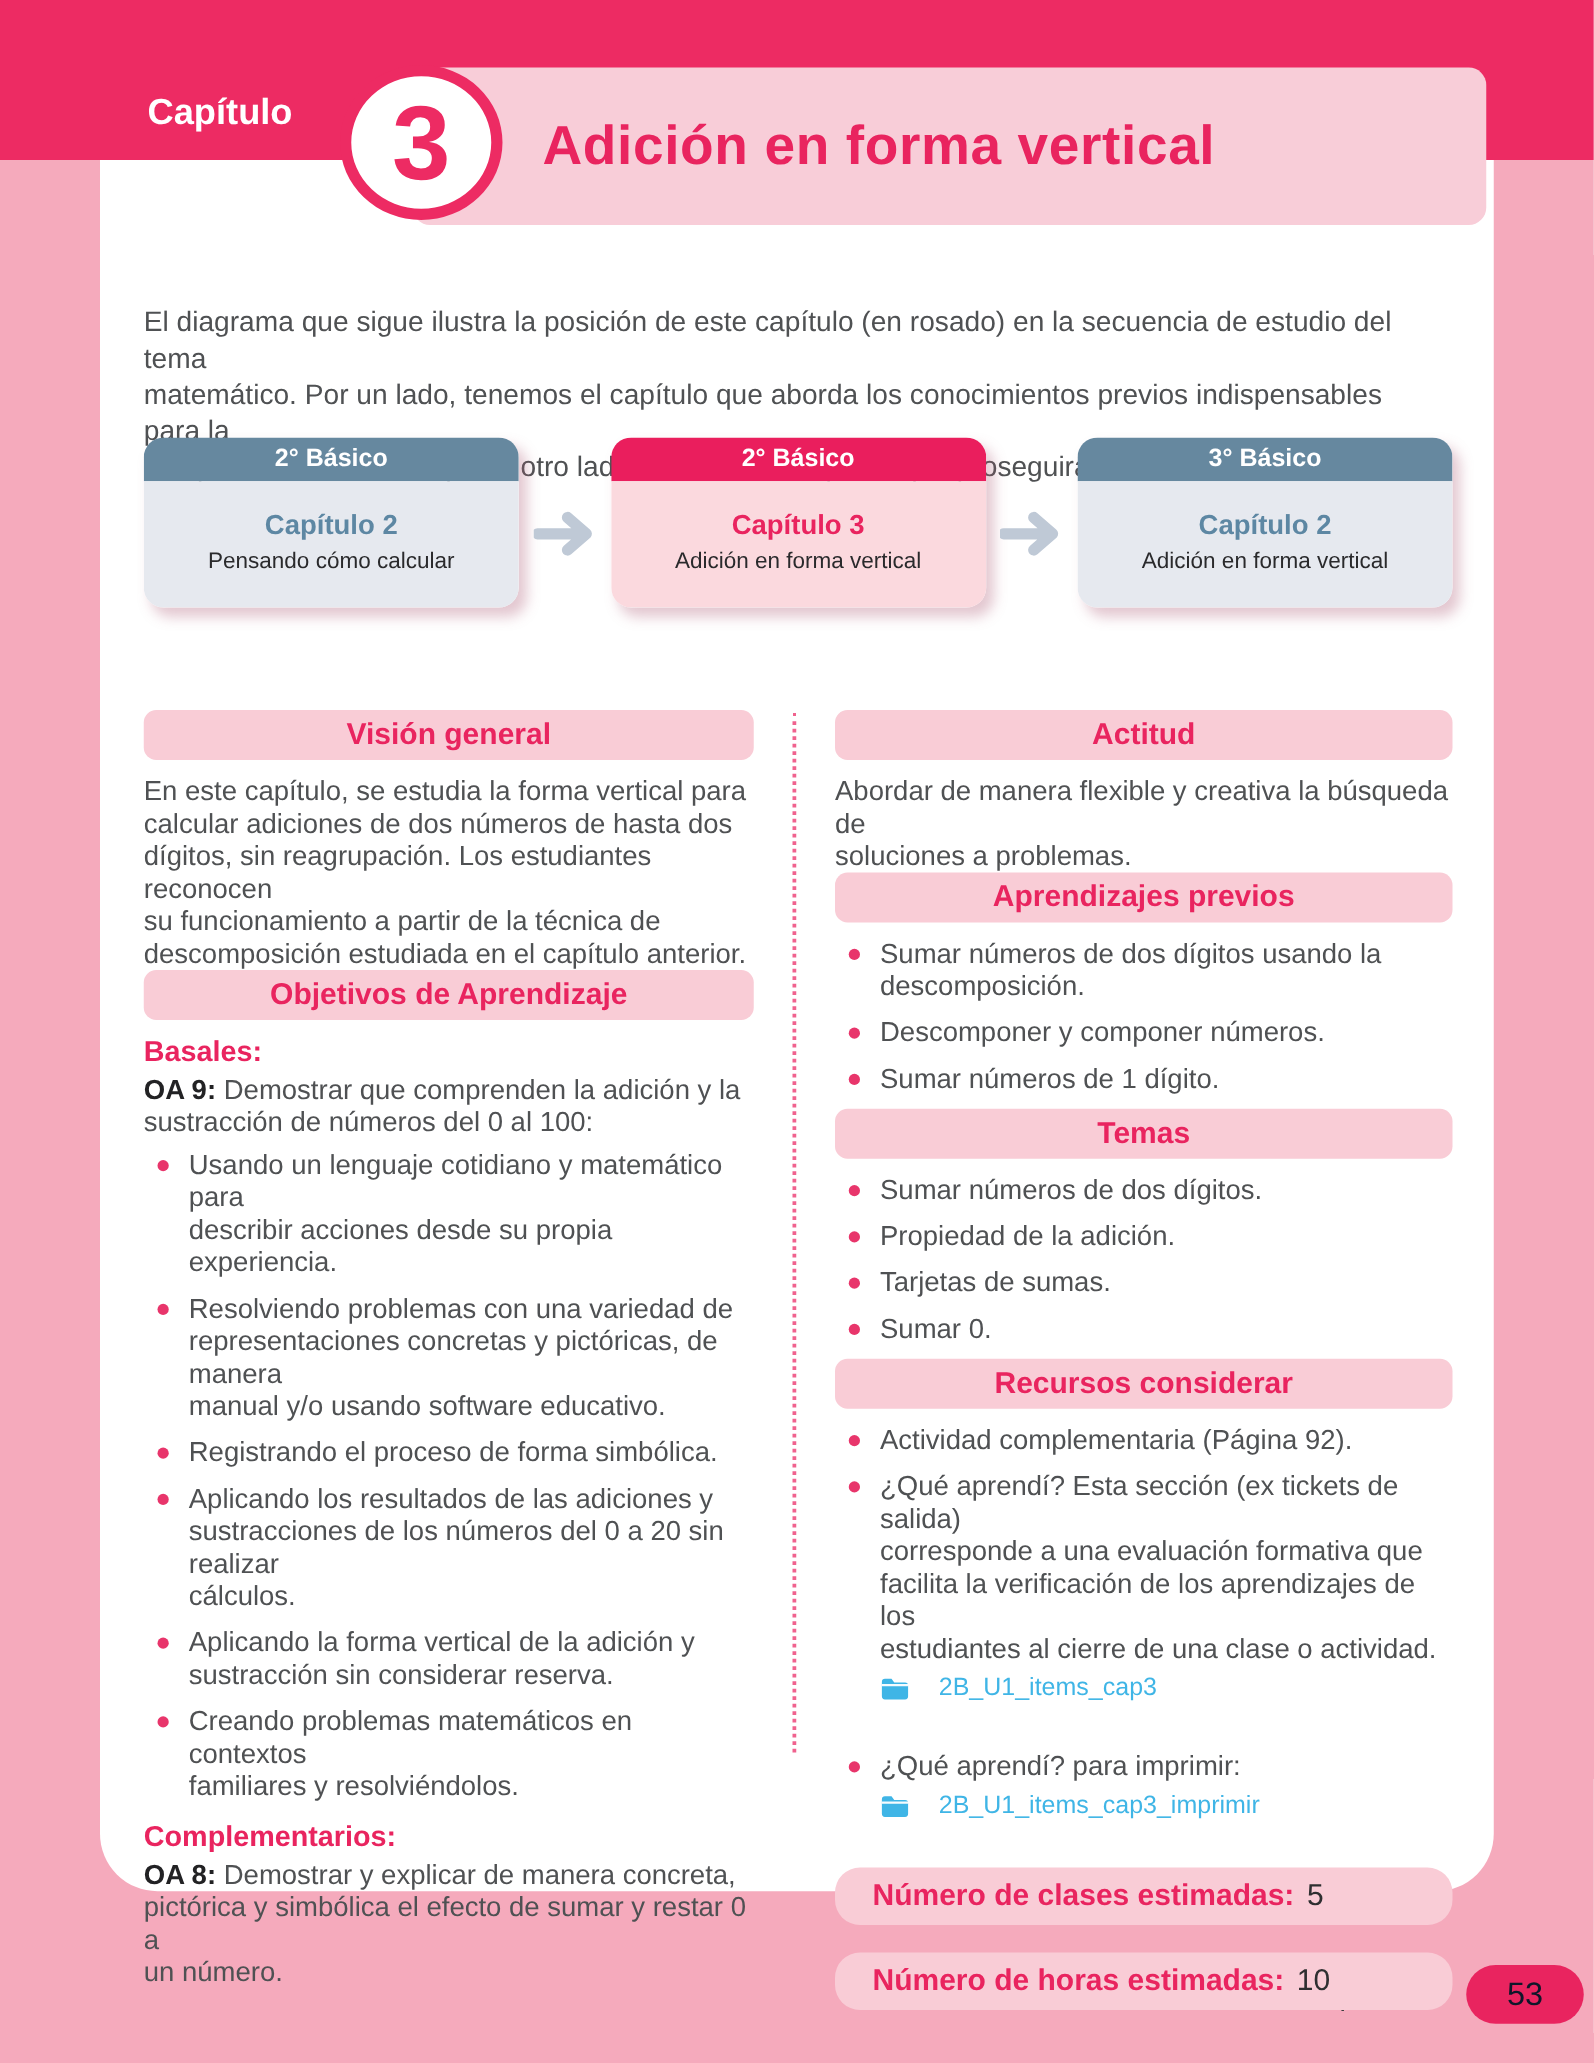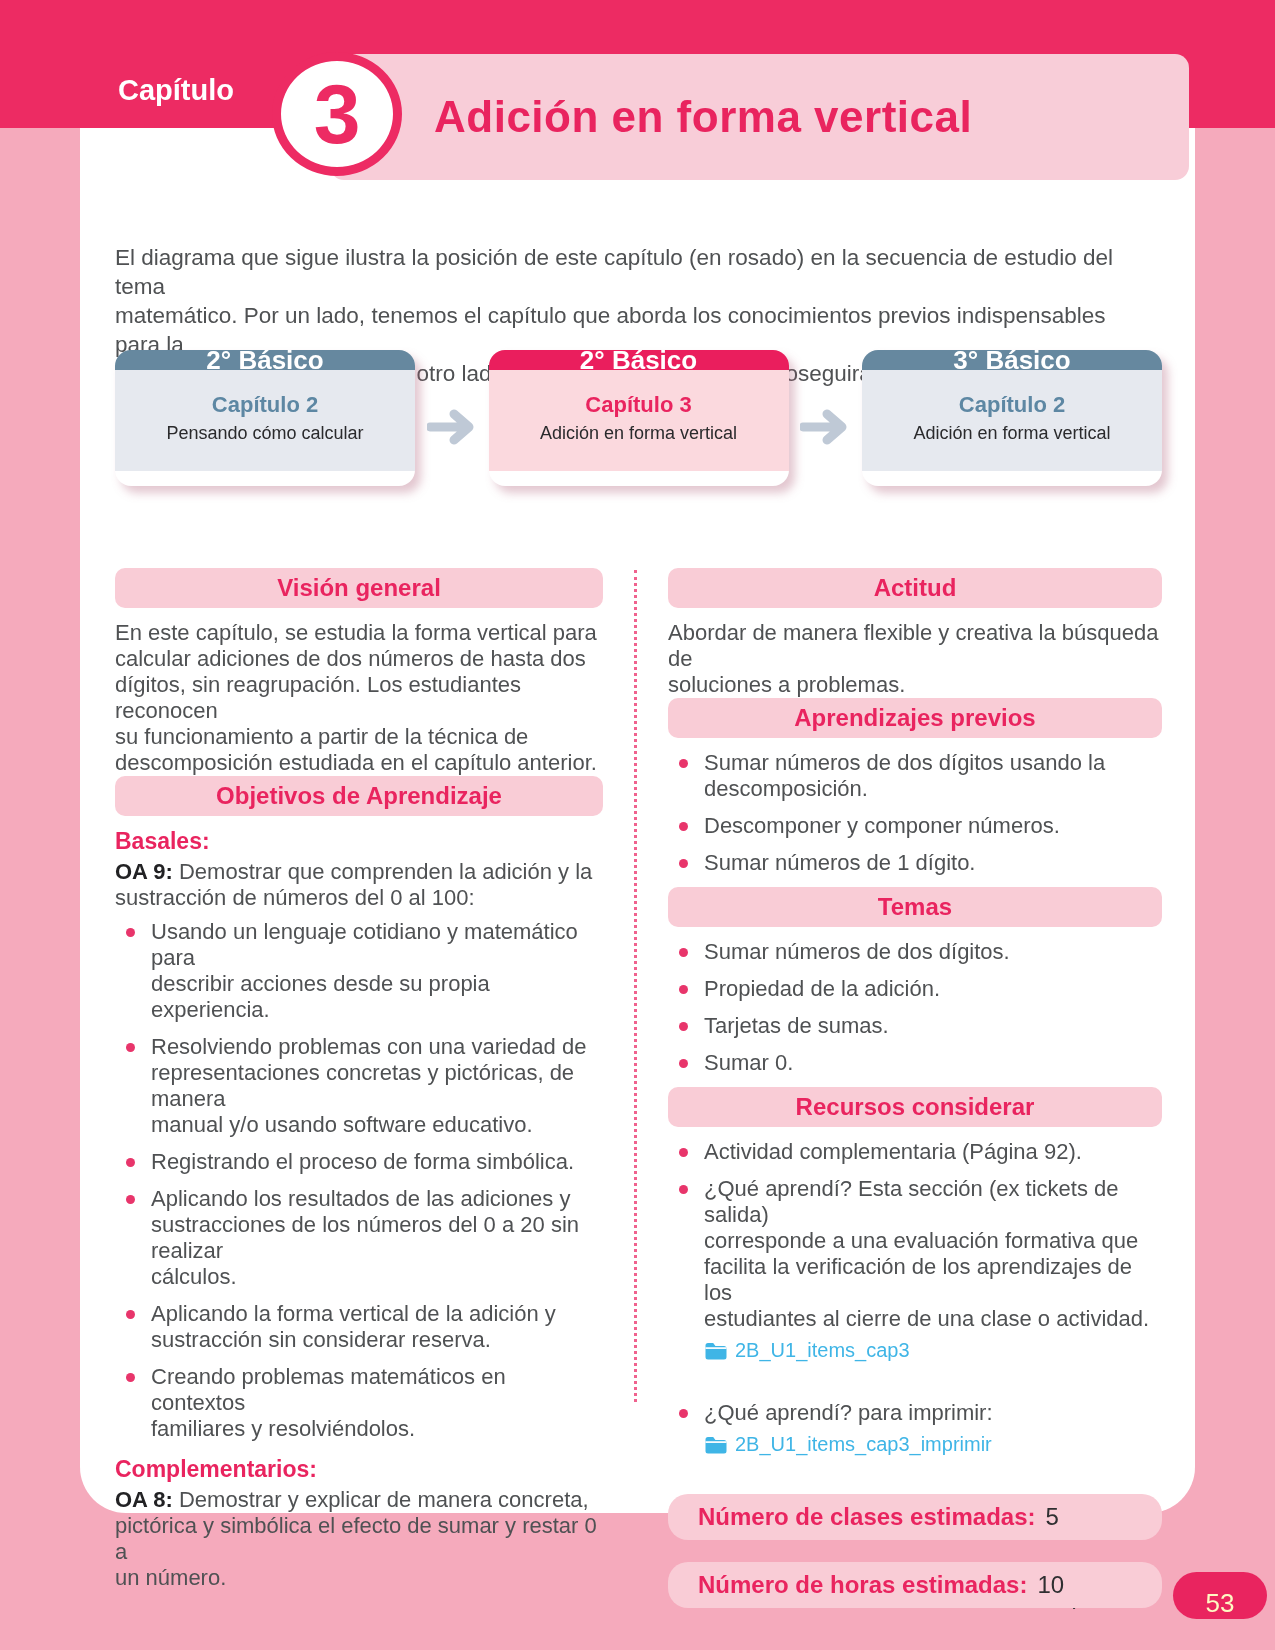--- a/index.html
+++ b/index.html
@@ -40,22 +40,22 @@
   }
   
   .sequence{
     position:absolute;left:35px;top:222px;width:1047px;height:140px;
     display:flex;align-items:stretch;justify-content:space-between;
   }
   .seq-box{
     width:300px;height:136px;border-radius:16px;overflow:hidden;
     box-shadow:6px 7px 10px rgba(175,95,120,.35);
   }
-  .seq-header{height:20px;display:flex;align-items:center;justify-content:center;
-    color:#fff;font-size:26px;font-weight:bold;}
+  .seq-header{height:35px;display:flex;align-items:center;justify-content:center;
+    color:#fff;font-size:20px;font-weight:bold;}
   .seq-body{height:101px;text-align:center;padding-top:22px;box-sizing:border-box;}
   .seq-chapter{font-size:22px;font-weight:bold;margin-bottom:5px;}
   .seq-name{font-size:18px;color:#2a2a2c;}
   .slate .seq-header{background:#66889f;}
   .slate .seq-body{background:#e6e9ef;}
   .slate .seq-chapter{color:#5d87a3;}
   .pink .seq-header{background:#ea1e5d;}
   .pink .seq-body{background:#fbd9de;}
   .pink .seq-chapter{color:#e9245f;}
   .seq-arrow{align-self:center;margin-top:14px;}
@@ -82,36 +82,36 @@
   .oa .oa-text{white-space:pre-line;}
   ul.bullets{list-style:none;margin:0;padding:0;}
   ul.bullets li{
     position:relative;padding-left:36px;margin-bottom:11px;
     font-size:22px;line-height:26px;color:#4f5153;white-space:pre-line;
   }
   ul.bullets li::before{
     content:"";position:absolute;left:11px;top:9px;width:9px;height:9px;
     border-radius:50%;background:#e8356b;
   }
-  .link-row{display:flex;align-items:center;gap:8px;margin-top:5px;white-space:normal;}
+  .link-row{display:flex;align-items:center;gap:24px;margin-top:5px;white-space:normal;}
   .link-text{color:#3fb5e6;font-size:20px;}
   .band-stat{
     background:#f9ccd6;border-radius:20px;height:46px;margin-top:10px;
     display:flex;align-items:center;padding-left:30px;
   }
   .band-stat + .band-stat{margin-top:22px;}
   .stat-label{color:#e9245f;font-size:24px;font-weight:bold;}
   .stat-value{color:#2f2f31;font-size:24px;margin-left:10px;}
   
   .footer{position:absolute;left:0;top:1572px;width:1275px;height:48px;}
   .footer-chapter{position:absolute;right:128px;top:11px;font-size:23px;color:#3c3c3e;}
   .page-pill{
     position:absolute;right:8px;top:0;width:94px;height:47px;
-    background:#e9245f;border-radius:26px;color:#fef9c3;
-    display:flex;align-items:flex-end;justify-content:center;font-size:26px;
+    background:#e9245f;border-radius:26px;color:#0f172a;
+    display:flex;align-items:center;justify-content:center;font-size:26px;
   }
 </style>
 </head>
 <body>
 
 <div>
 
   <div class="top-band"></div>
 
   <div class="title-banner">

